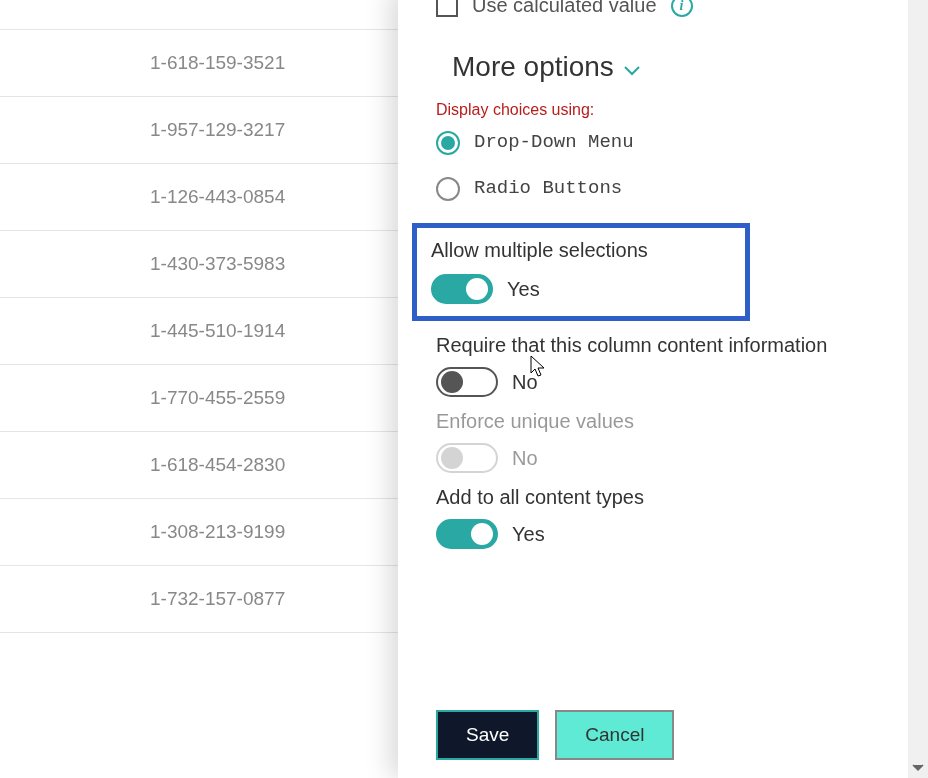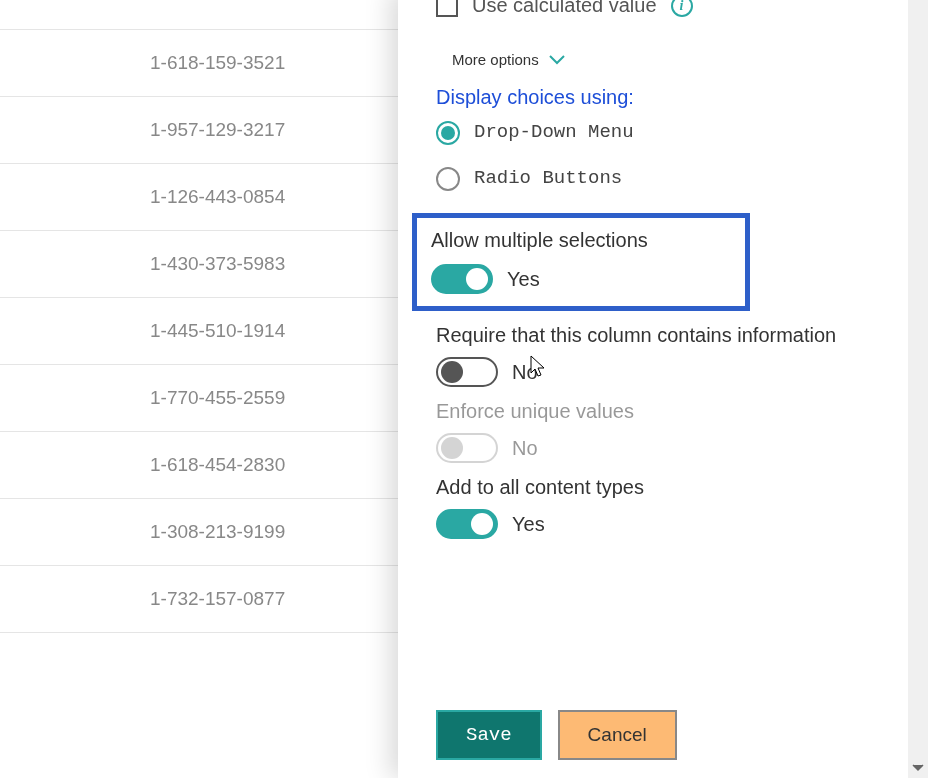--- a/index.html
+++ b/index.html
@@ -73,22 +73,22 @@
       align-items: center;
       justify-content: center;
       color: #666;
       font-size: 12px;
     }
     .section {
       margin-top: 18px;
       margin-bottom: 6px;
     }
     .label-text {
-      font-size: 20px;
-      color: #1d4ed8;
+      font-size: 16px;
+      color: #b91c1c;
       font-weight: 400;
       margin-bottom: 10px;
     }
     .checkbox-row {
       display: flex;
       align-items: center;
       gap: 14px;
       margin-top: -6px;
     }
     .checkbox {
@@ -113,21 +113,21 @@
       font-size: 14px;
       font-weight: bold;
       font-style: italic;
       font-family: serif;
     }
     .more-options {
       display: flex;
       align-items: center;
       gap: 10px;
       color: #333;
-      font-size: 15px;
+      font-size: 28px;
       margin-top: 34px;
       margin-bottom: 16px;
       padding-left: 16px;
       text-align: right;
     }
     .chevron-down {
       color: #2aa8a3;
     }
     .radio-group {
       margin-top: 12px;
@@ -230,30 +230,29 @@
       margin-right: 120px;
       margin-top: 8px;
     }
     .highlight-box .toggle-label {
       margin-bottom: 10px;
     }
     .btn {
       padding: 12px 28px;
       font-size: 19px;
       border: 2px solid #888;
-      background: #fdba74;
+      background: #5eead4;
       color: #333;
       cursor: pointer;
       font-family: inherit;
     }
     .btn-primary {
-      background: #0f766e;
+      background: #0f172a;
       border-color: #2aa8a3;
       color: #fff;
-      font-family: Liberation Mono, monospace;
     }
     .cursor {
       position: absolute;
       top: 355px;
       left: 530px;
       pointer-events: none;
       z-index: 100;
     }
   </style>
 </head>
@@ -326,21 +325,21 @@
       <div class="toggle-label">Allow multiple selections</div>
       <div class="toggle-row">
         <div class="toggle on">
           <div class="toggle-knob"></div>
         </div>
         <span class="toggle-value">Yes</span>
       </div>
     </div>
 
     <div class="toggle-section">
-      <div class="toggle-label">Require that this column contains information</div>
+      <div class="toggle-label">Require that this column content information</div>
       <div class="toggle-row">
         <div class="toggle off">
           <div class="toggle-knob"></div>
         </div>
         <span class="toggle-value">No</span>
       </div>
     </div>
 
     <div class="toggle-section disabled">
       <div class="toggle-label">Enforce unique values</div>

